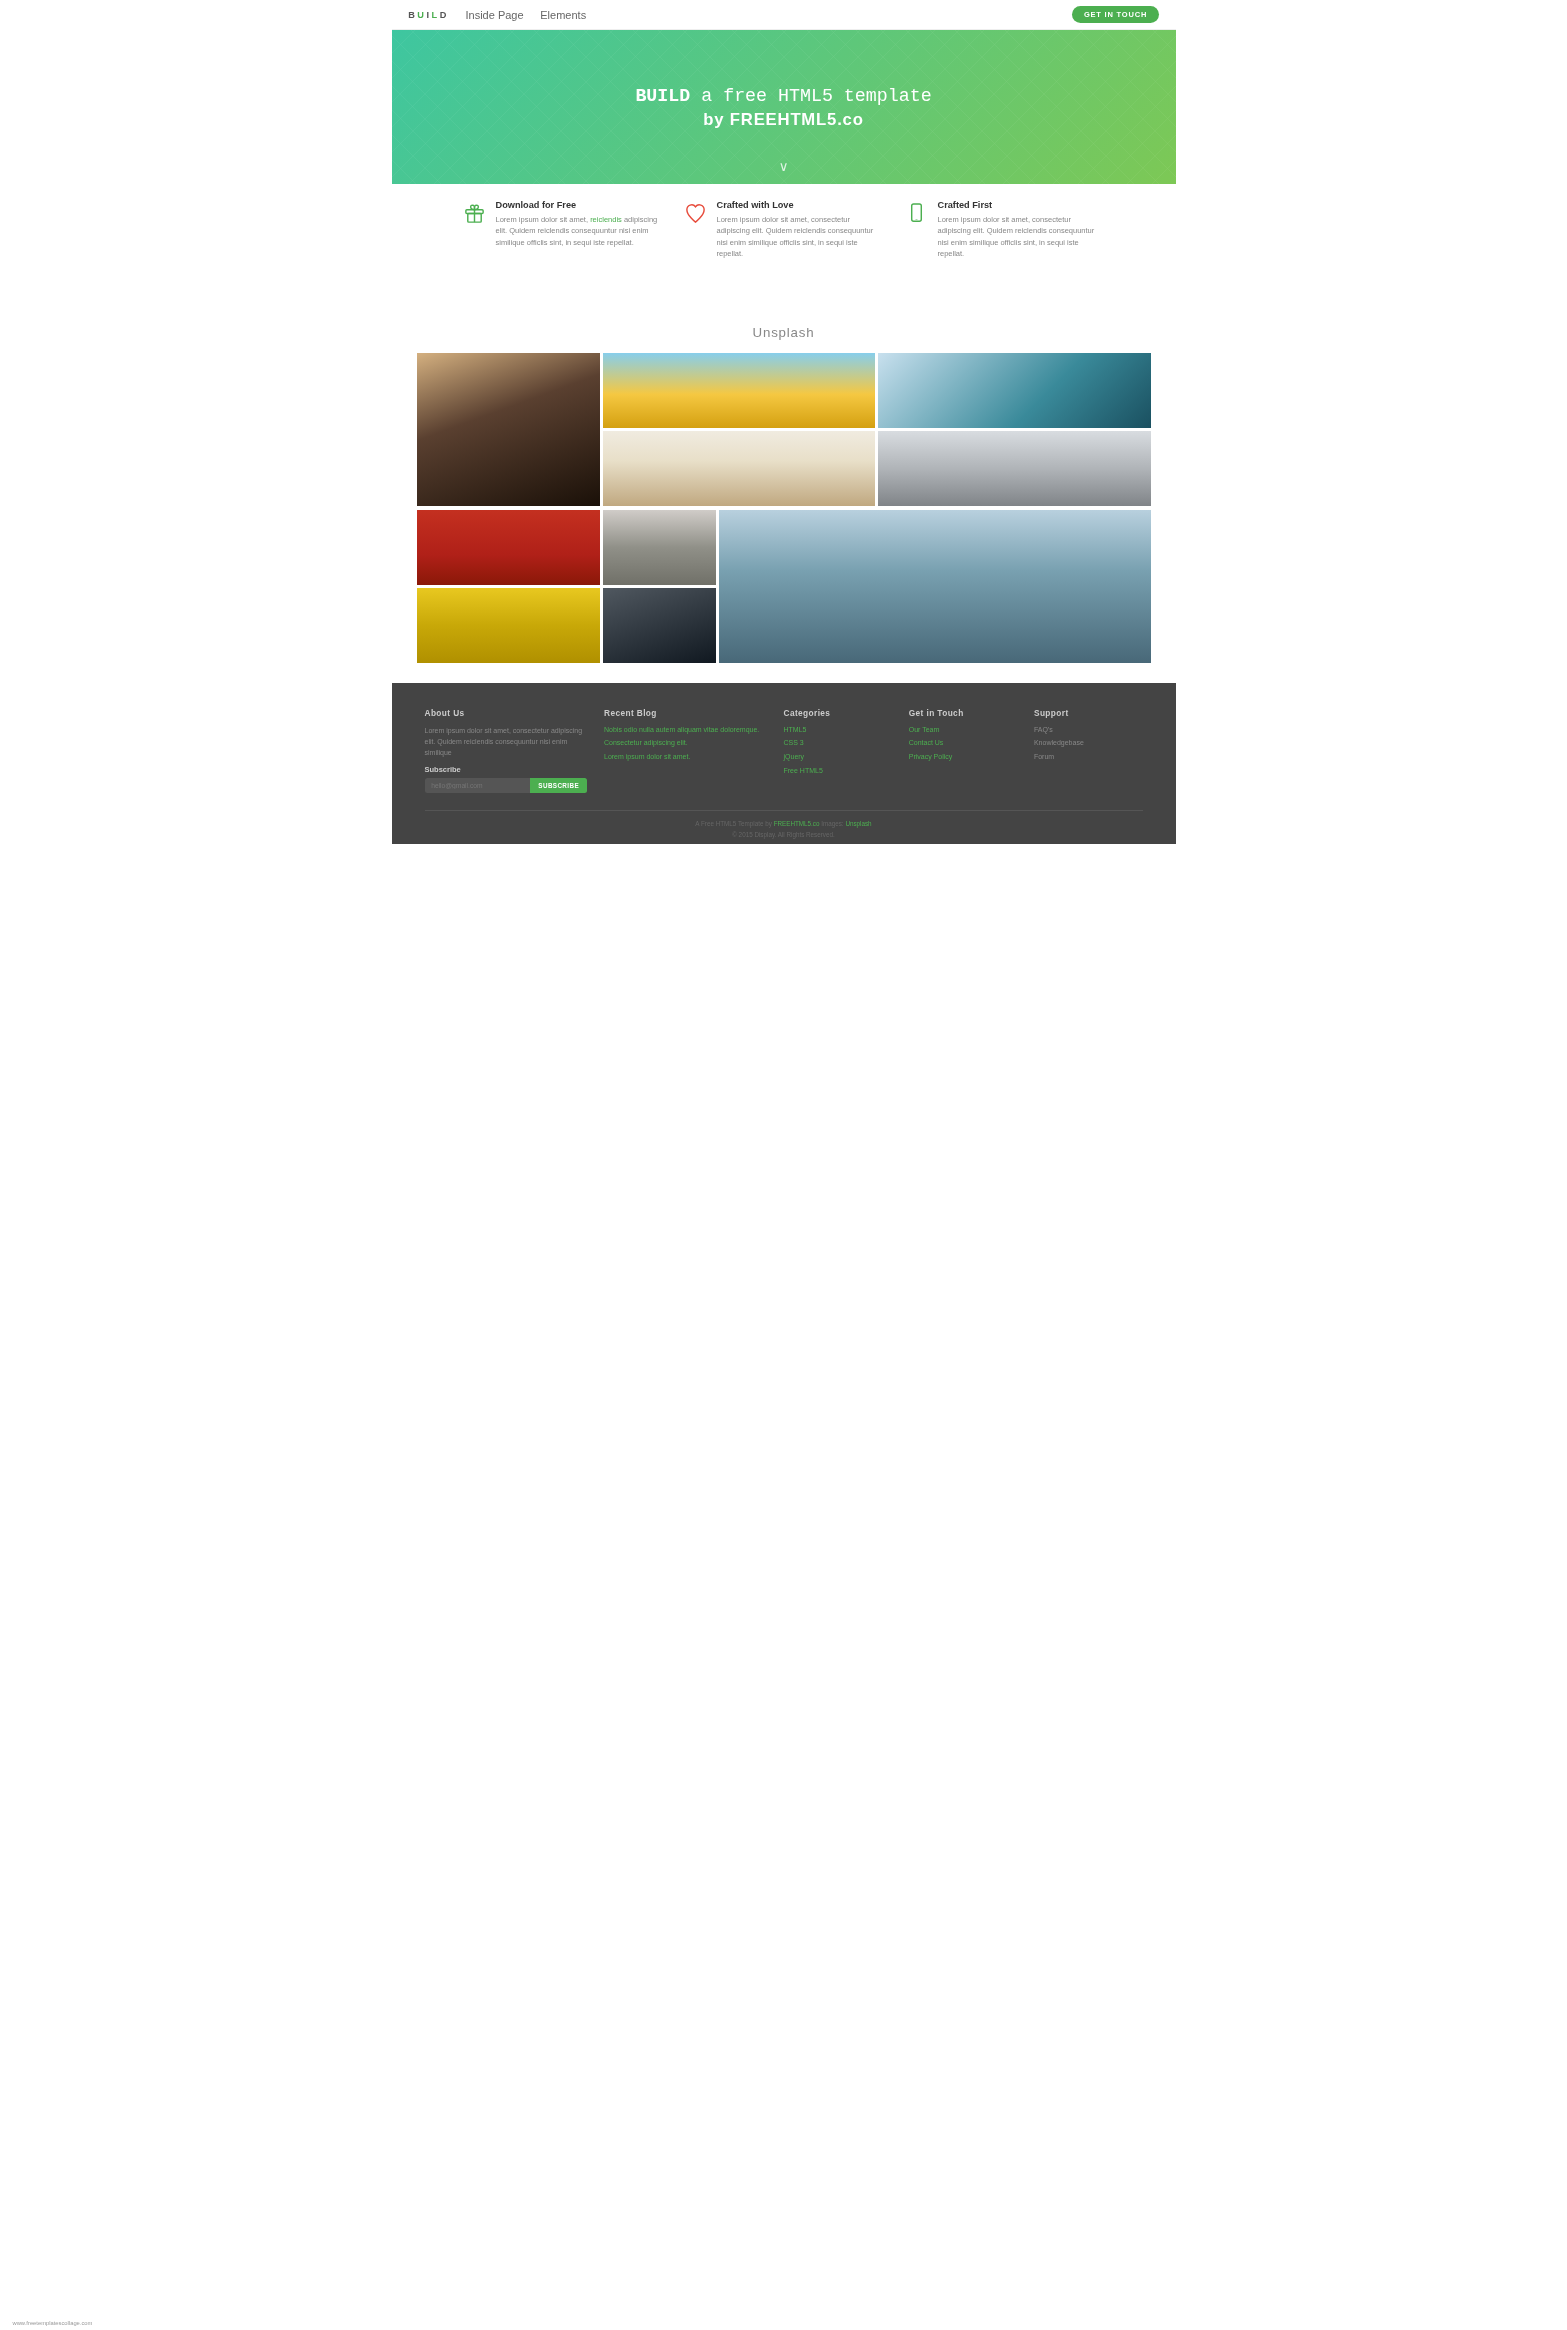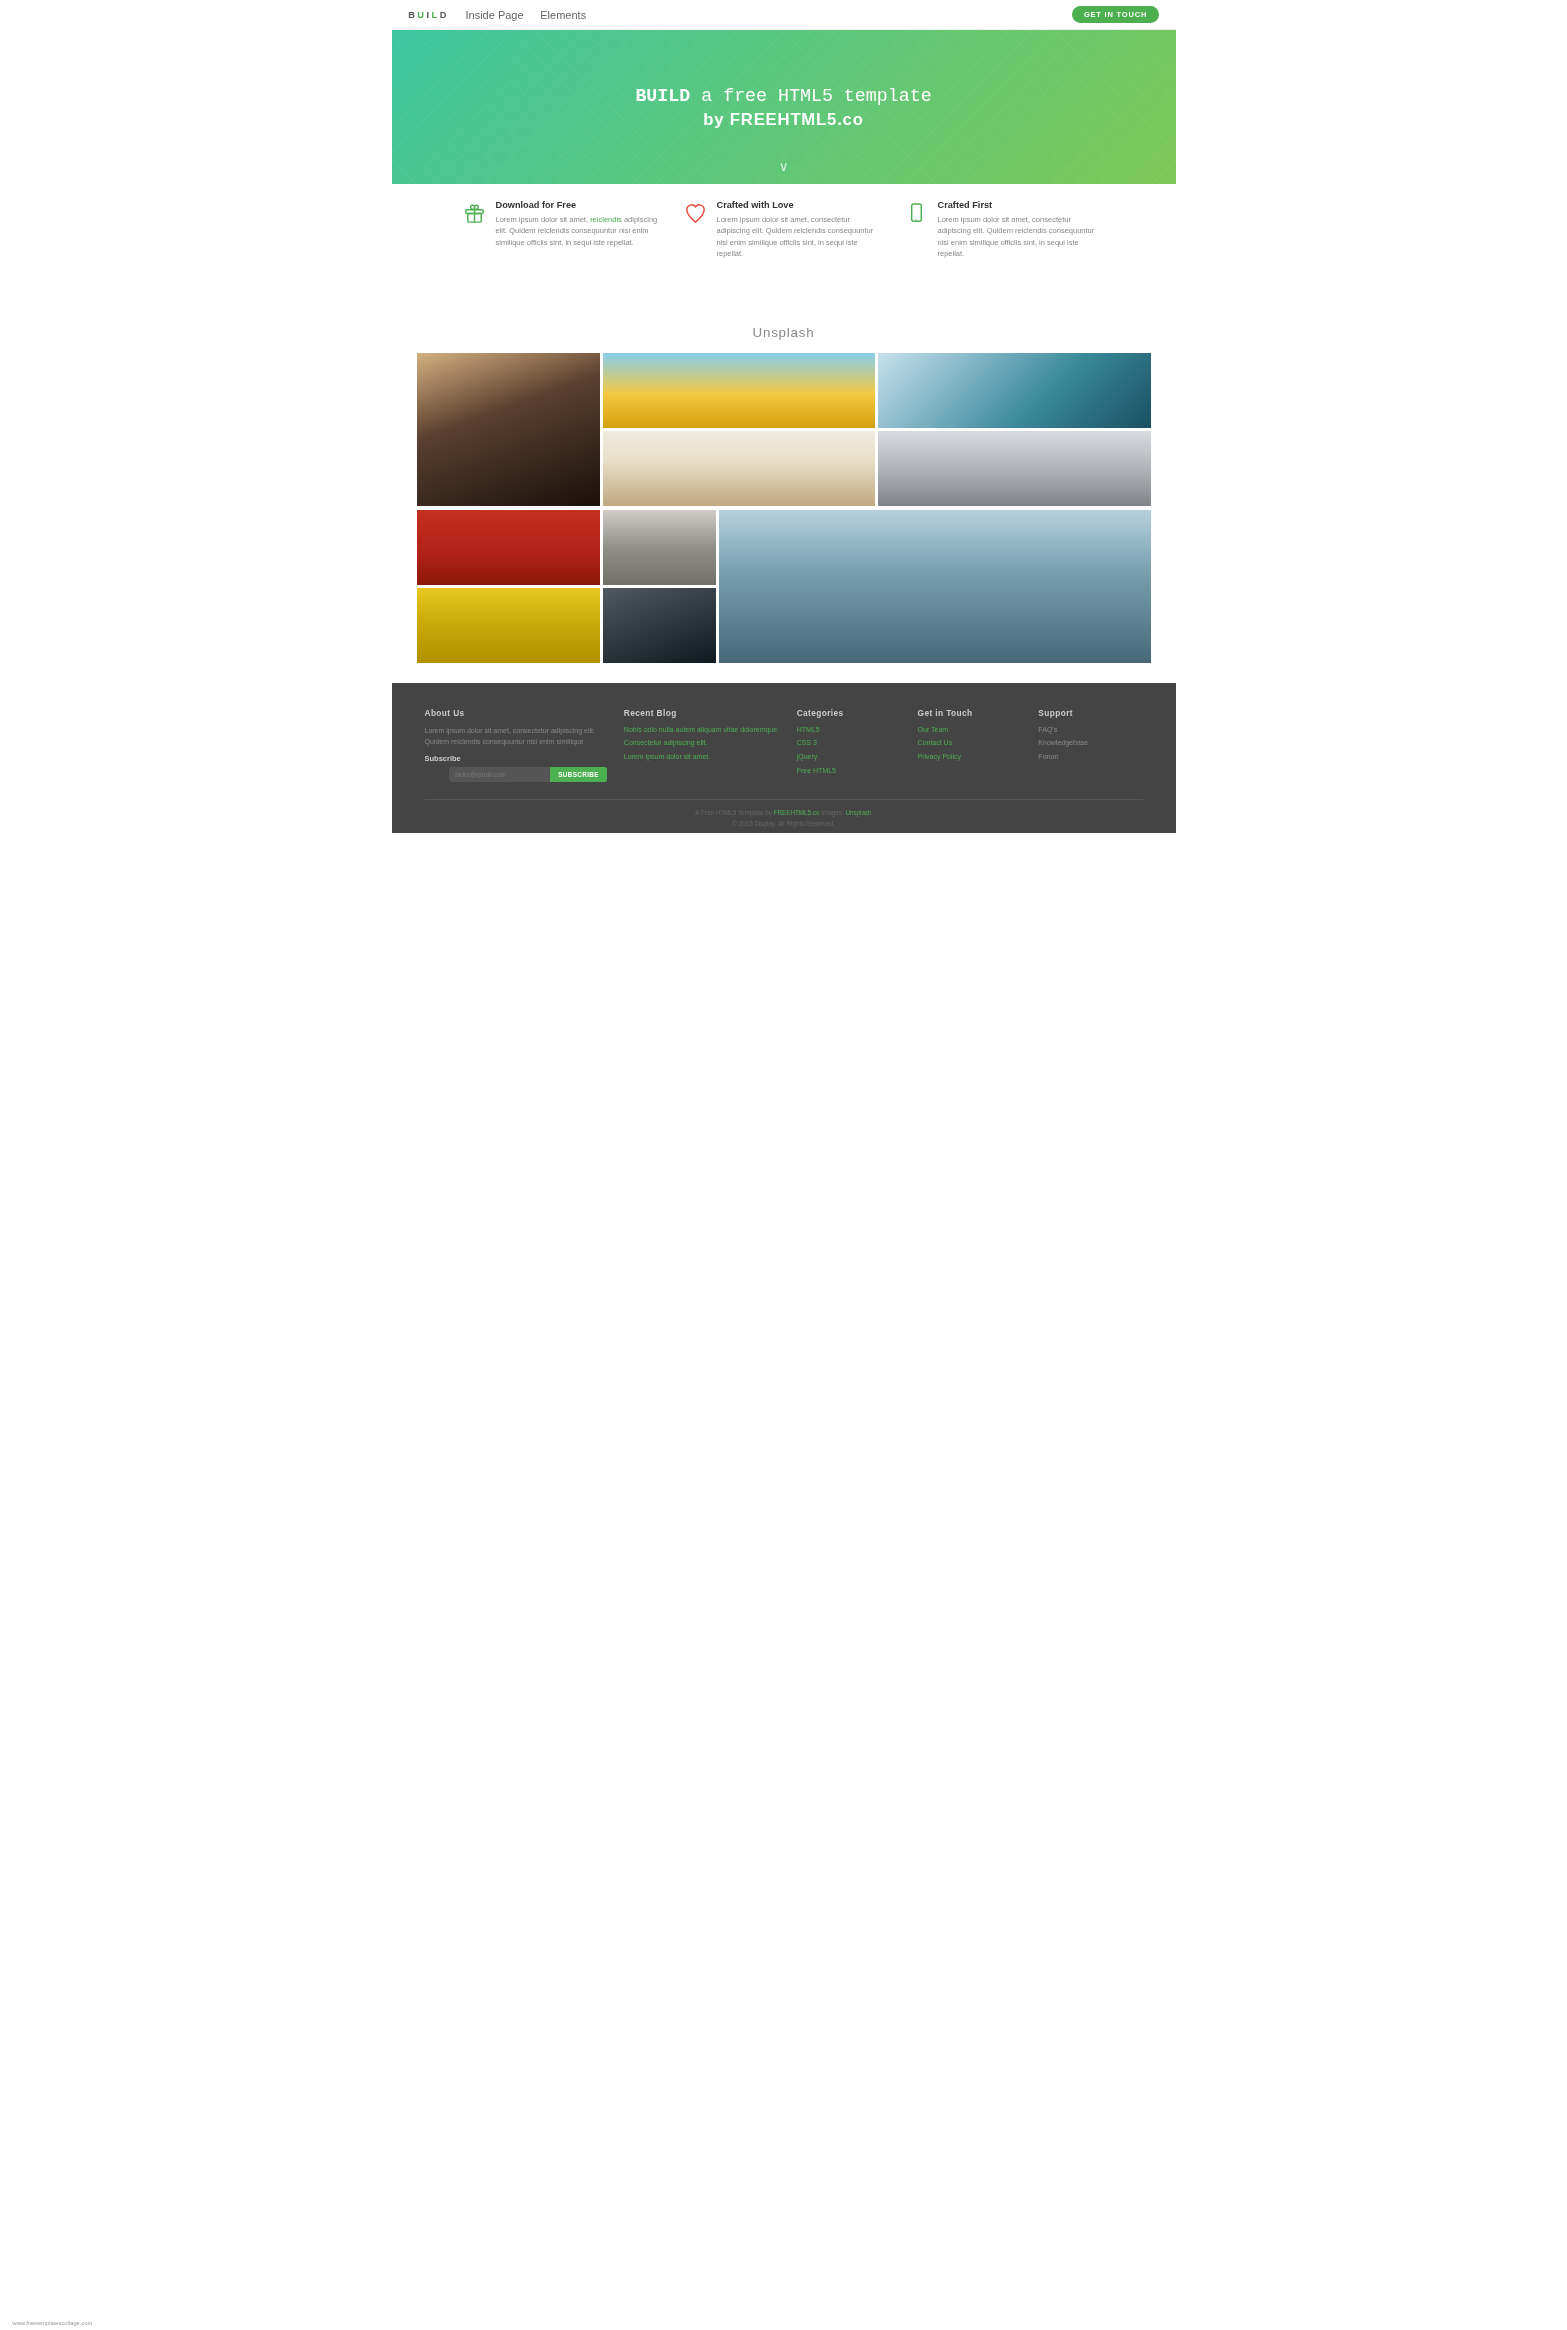--- a/index.html
+++ b/index.html
@@ -200,21 +200,20 @@
 
     .subscribe-label {
       font-size: 7.5px;
       color: #ccc;
       margin-bottom: 4.2px;
       font-weight: 600;
     }
     .subscribe-form {
       display: flex;
       gap: 0;
-      margin-left: 24px;
     }
     .subscribe-input {
       flex: 1;
       padding: 4.2px 6.7px;
       font-size: 6.7px;
       border: none;
       border-radius: 2.5px 0 0 2.5px;
       background: #555;
       color: #ccc;
       outline: none;

